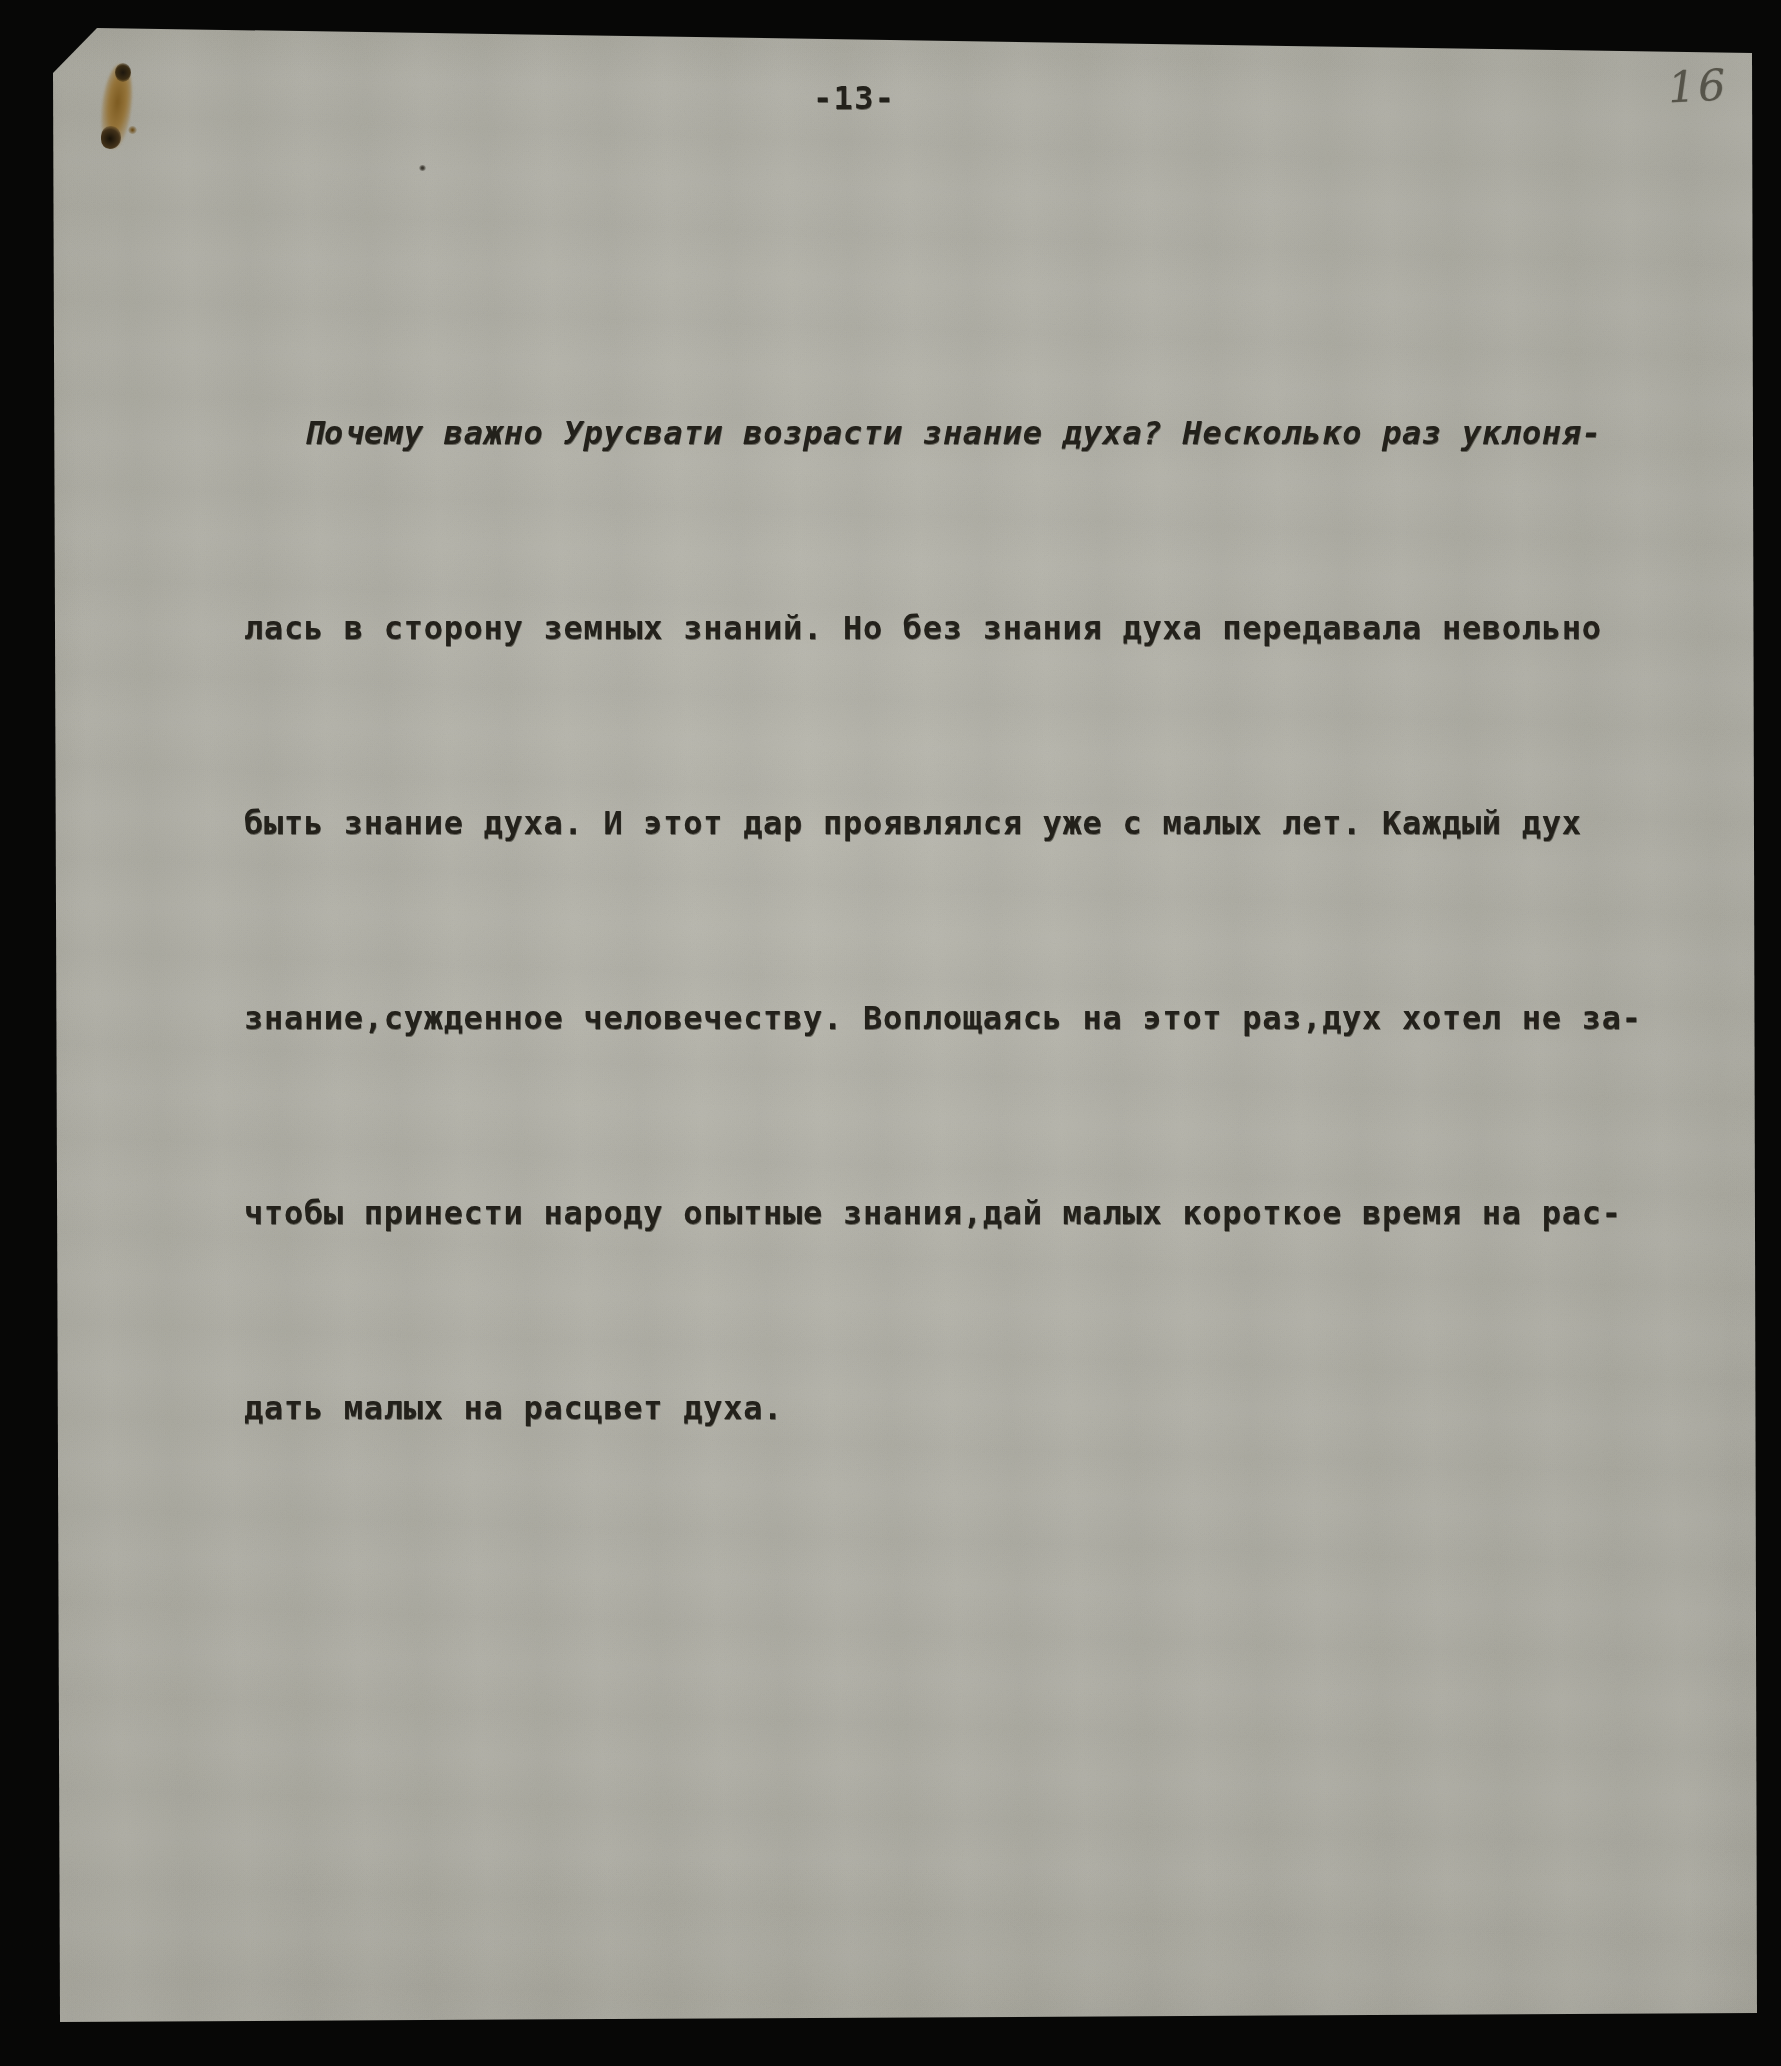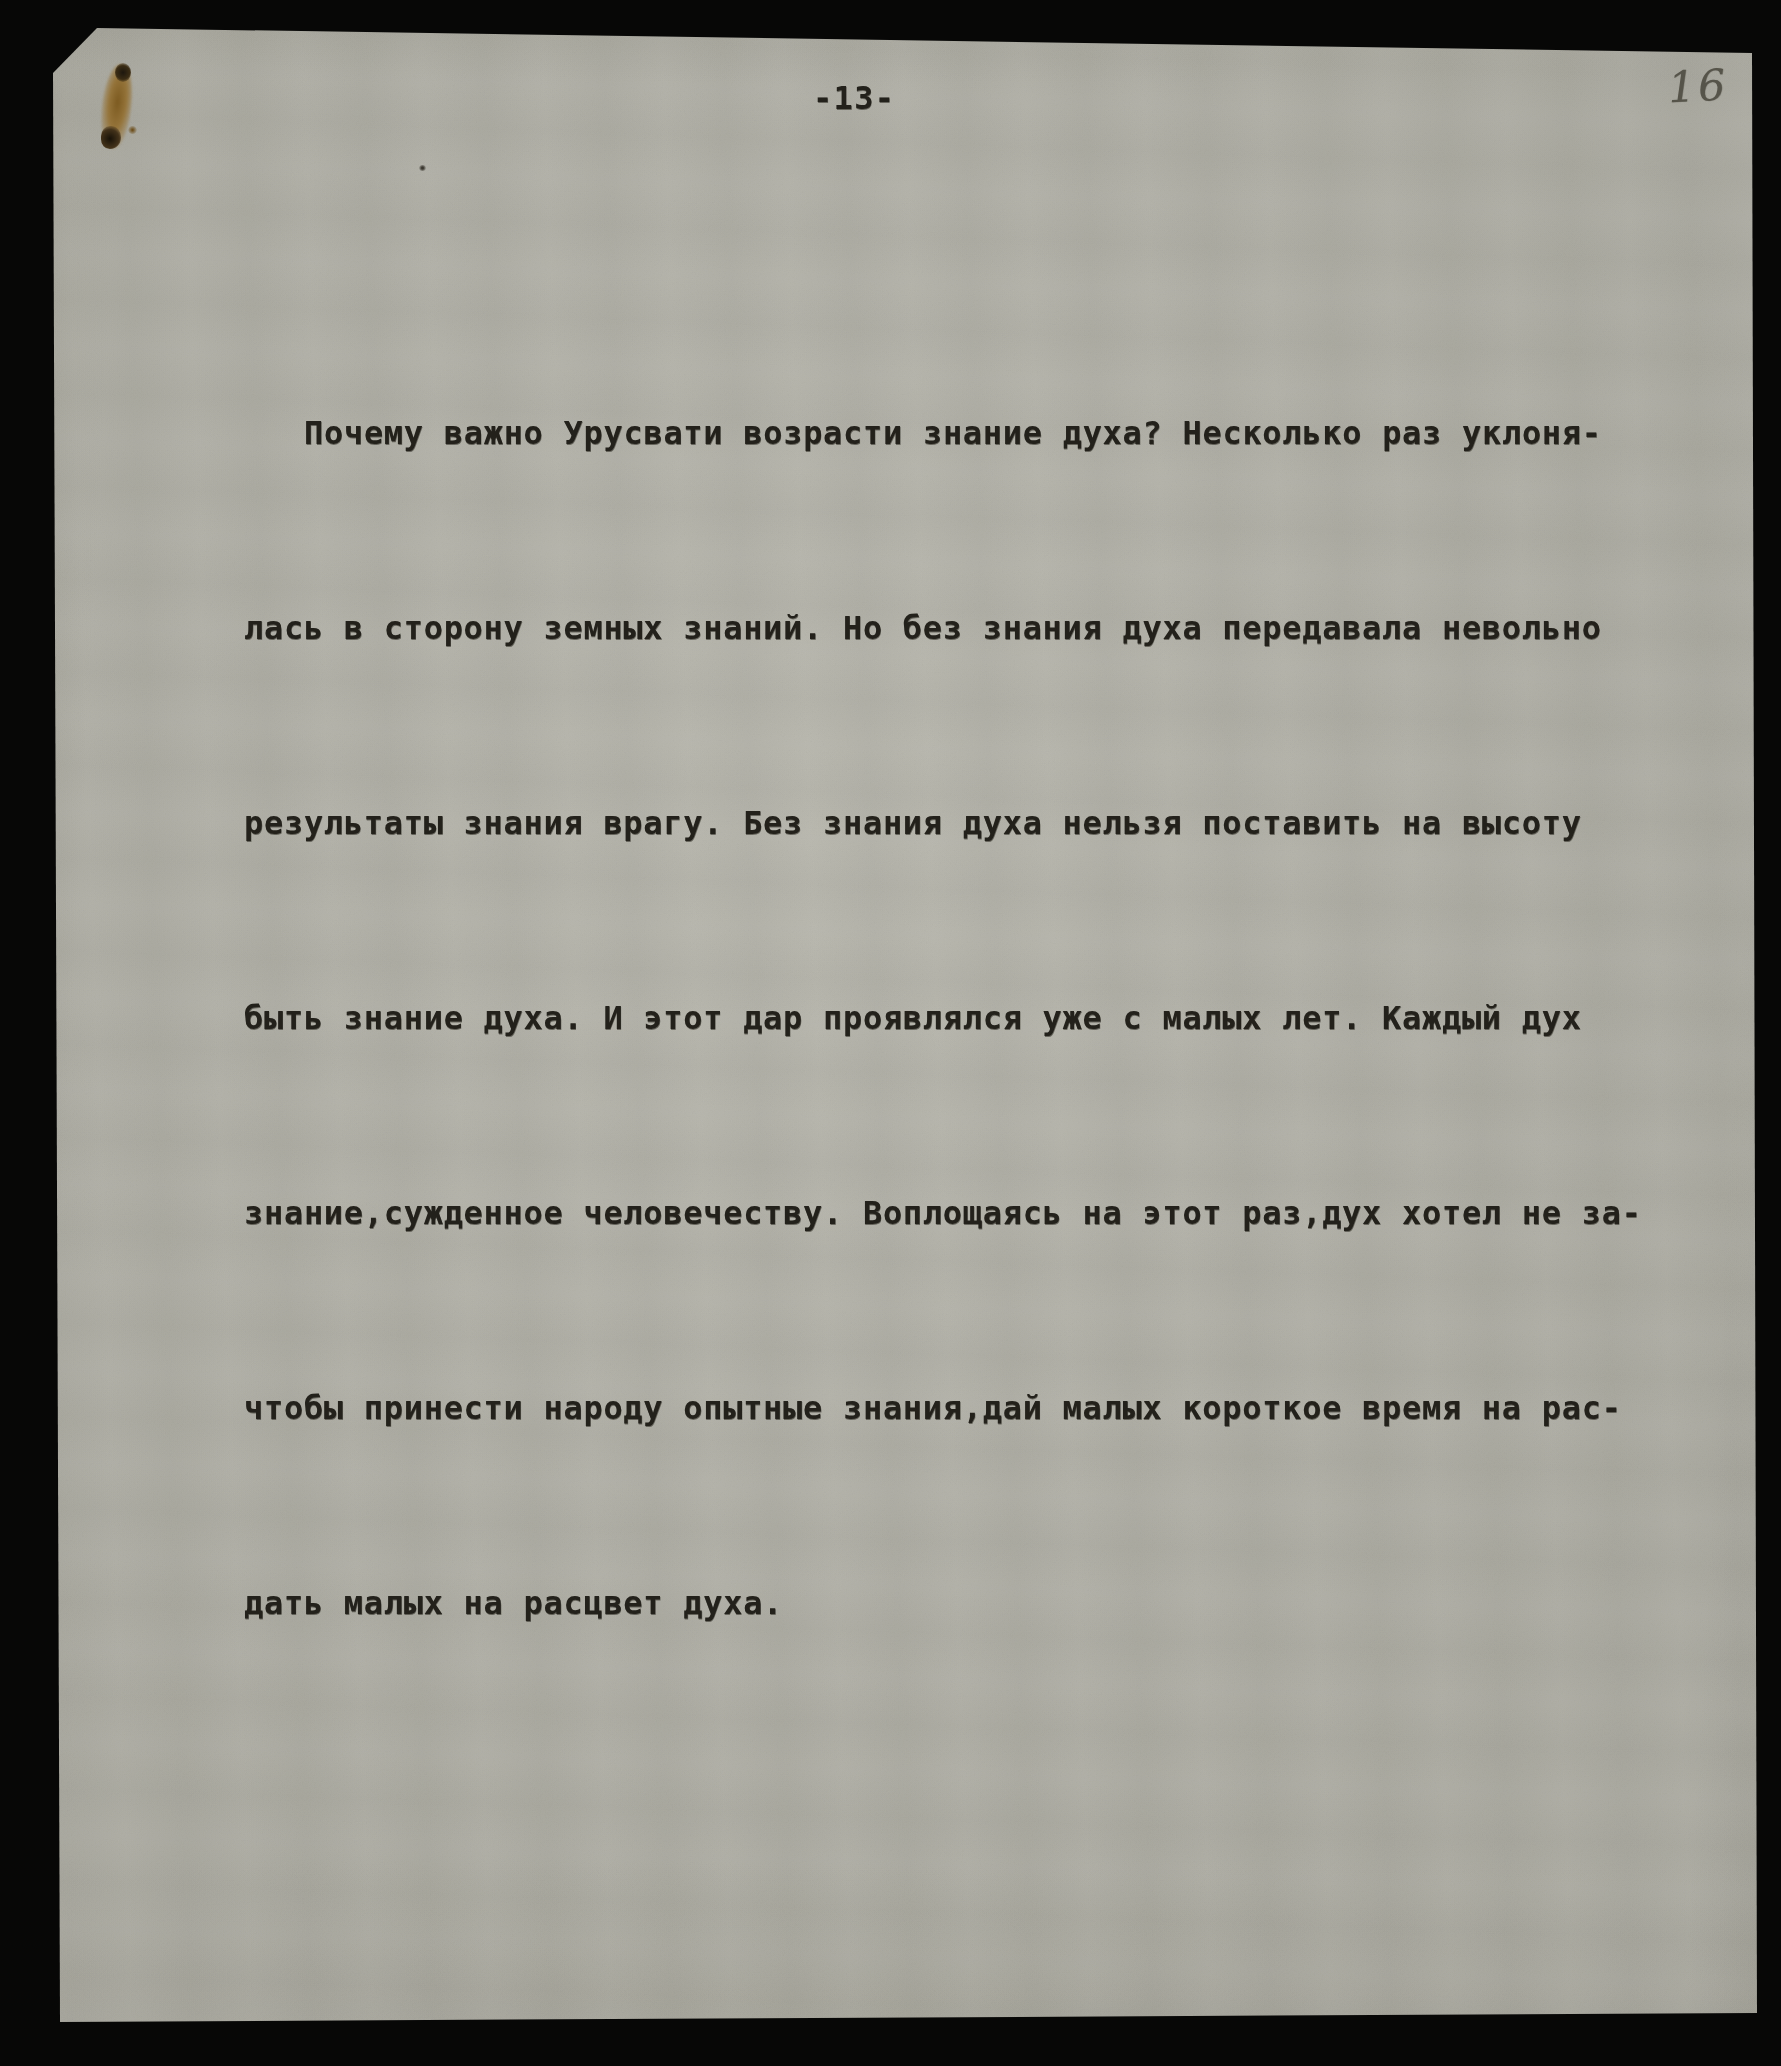--- a/index.html
+++ b/index.html
@@ -124,21 +124,21 @@
     position: absolute;
     left: 231px; top: 141px;
     width: 1410px;
     font-size: 32px;
     line-height: 65px;
     letter-spacing: 0.7px;
     white-space: pre;
   }
   #body-text p { margin: 0; }
   #body-text .line { display: block; }
-  #body-text .line.indent-lg { padding-left: 60px; }
+  #body-text .line.indent-lg { padding-left: 60px; font-style: italic; }
 </style>
 </head>
 <body>
 
 <div id="scan">
   <div id="paper">
 
     <svg class="grain-svg" xmlns="http://www.w3.org/2000/svg" viewBox="0 0 2678 3106" width="1781" height="2066">
       <filter id="paperNoise">
         <feTurbulence type="fractalNoise" baseFrequency="0.55" numOctaves="2" stitchTiles="stitch"></feTurbulence>
@@ -160,21 +160,20 @@
     <div class="ink-speck"></div>
 
     <div id="page-number" class="typed">-13-</div>
 
     <div id="handwritten-number">16</div>
 
     <div id="body-text" class="typed">
       <p>
         <span class="line indent-lg">Почему важно Урусвати возрасти знание духа? Несколько раз уклоня-</span>
         <span class="line">лась в сторону земных знаний. Но без знания духа передавала невольно</span>
-        <span class="line">результаты знания врагу. Без знания духа нельзя поставить на высоту</span>
         <span class="line">быть знание духа. И этот дар проявлялся уже с малых лет. Каждый дух</span>
         <span class="line">знание,сужденное человечеству. Воплощаясь на этот раз,дух хотел не за-</span>
         <span class="line">чтобы принести народу опытные знания,дай малых короткое время на рас-</span>
         <span class="line">дать малых на расцвет духа.</span>
       </p>
       
       
       
     </div>
 

